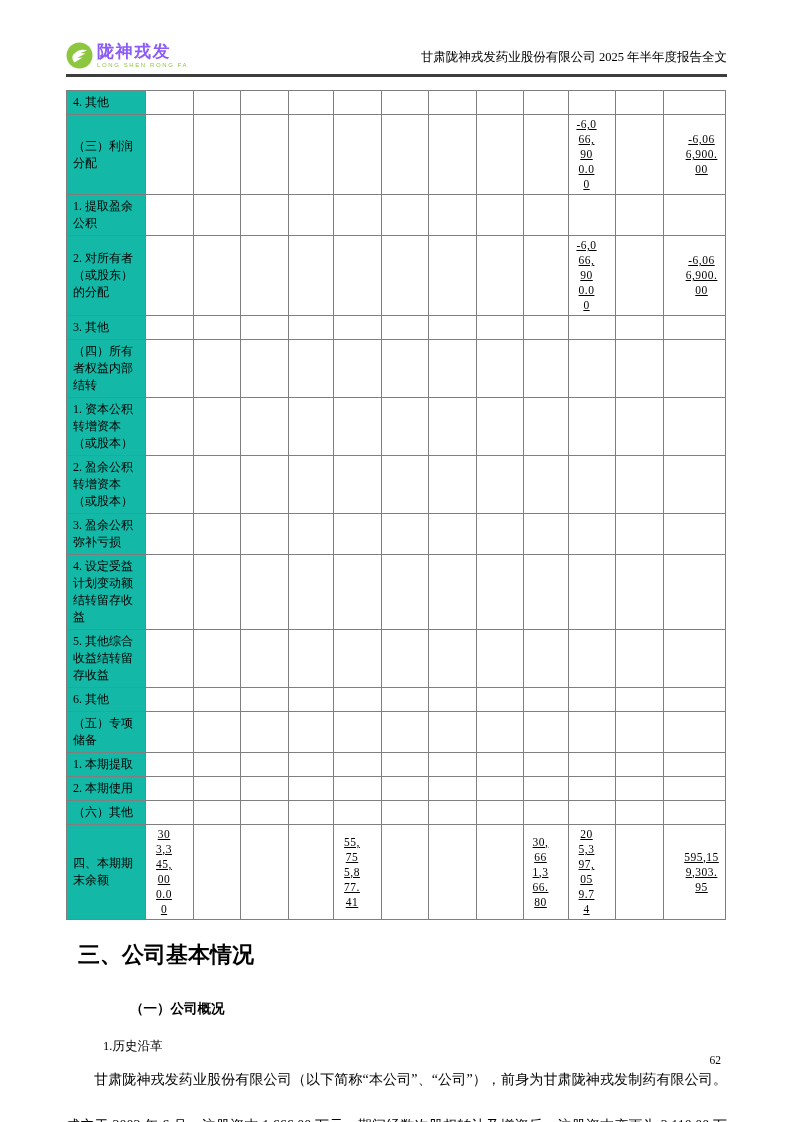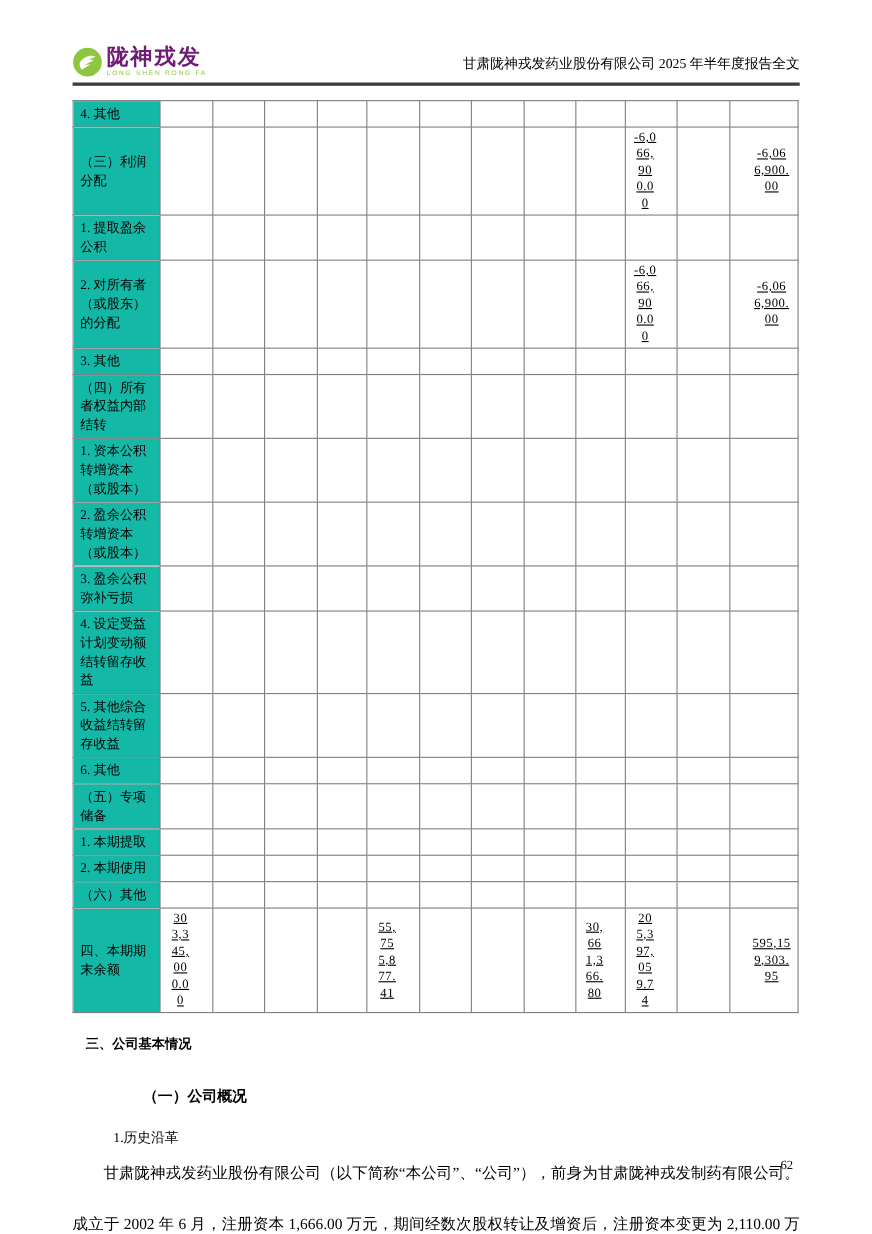--- a/index.html
+++ b/index.html
@@ -11,21 +11,21 @@
   .content { padding:0 66px; }
 
   
   .header {
     display:flex; justify-content:space-between; align-items:flex-end;
     padding-top:42px; padding-bottom:5px;
     border-bottom:3px solid #3d3d3d;
   }
   .logo { display:flex; align-items:center; gap:4px; }
   .logo-text { display:flex; flex-direction:column; line-height:1; }
-  .logo-cn { color:#701a75; font-weight:bold; font-size:20px; letter-spacing:1.5px; font-family:"Liberation Sans",sans-serif; }
+  .logo-cn { color:#8b5cf6; font-weight:bold; font-size:17px; letter-spacing:1.5px; font-family:"Liberation Sans",sans-serif; }
   .logo-en { color:#8dc63f; font-size:6px; letter-spacing:1.6px; margin-top:2px; font-family:"Liberation Sans",sans-serif; }
   .header-title { font-size:12.5px; padding-bottom:3px; }
 
   
   table.equity {
     border-collapse:collapse; table-layout:fixed; width:659px;
     margin-top:13px;
   }
   table.equity th, table.equity td {
     border:1px solid #7f7f7f; vertical-align:middle; overflow:hidden;
@@ -35,21 +35,21 @@
     font-size:12px; line-height:17px; padding:3px 11px 3px 6px;
   }
   td.cell { font-size:11.5px; }
   td.num {
     text-align:center; word-break:break-all; line-height:15px;
     padding:2px 18px 2px 7px; letter-spacing:0.5px; vertical-align:middle;text-decoration:underline;
   }
   td.num.last { padding-left:20px; padding-right:6px; }
 
   
-  .h2 { font-size:12px; font-weight:bold; margin:20px 0 0 12px; }
+  .h2 { font-size:22px; font-weight:bold; margin:20px 0 0 12px; }
   .h3 { font-size:13.5px; font-weight:bold; margin:30px 0 0 64px; }
   .h4 { font-size:12.5px; margin:20px 0 0 37px; }
   .para {
     font-size:14px; line-height:46px; text-align:justify;
     text-indent:2em; margin:2px 0 0 0;
   }
 
   
   .page-number {
     position:absolute; bottom:56px; right:72px; font-size:11.5px;

